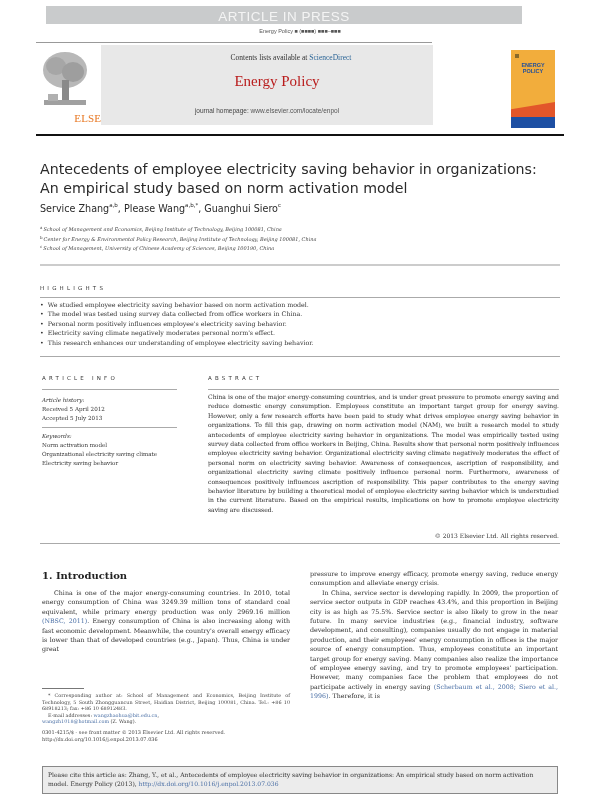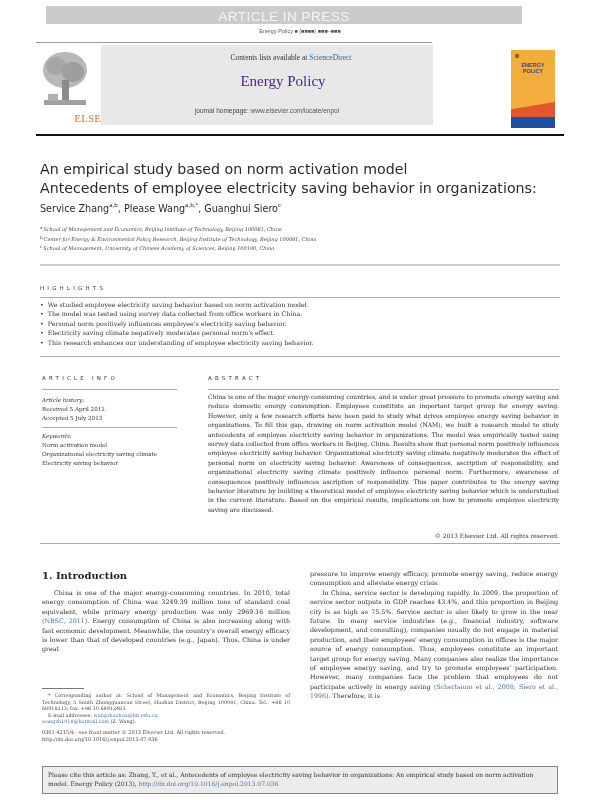--- a/index.html
+++ b/index.html
@@ -12,21 +12,21 @@
   .journal-ref { position: absolute; left: 0; width: 600px; top: 28px; text-align: center; font-family: "Liberation Sans", sans-serif; font-size: 5.5px; color: #555; }
 
   .hdr-rule-top { position: absolute; left: 36px; top: 42px; width: 396px; height: 1px; background: #999; }
   .elsevier-logo { position: absolute; left: 36px; top: 50px; width: 58px; height: 80px; }
   .elsevier-tree { position: absolute; left: 6px; top: 0; width: 46px; height: 60px; }
   .elsevier-text { position: absolute; left: 0; top: 62px; width: 58px; text-align: center; font-family: "Liberation Serif", serif; font-size: 11px; color: #e87722; letter-spacing: 0.2px; margin-left: 36px; }
 
   .hdr-box { position: absolute; left: 101px; top: 45px; width: 332px; height: 80px; background: #e8e8e8; }
   .contents-line { position: absolute; left: 0; width: 100%; top: 8px; text-align: center; font-family: "Liberation Serif", serif; font-size: 7.5px; color: #333; margin-left: 24px; }
   .contents-line .sd { color: #2a6496; }
-  .journal-name { position: absolute; left: 16px; width: 100%; top: 28px; text-align: center; font-family: "Liberation Serif", serif; font-size: 15px; color: #4c1d95; }
+  .journal-name { position: absolute; left: 10px; width: 100%; top: 28px; text-align: center; font-family: "Liberation Serif", serif; font-size: 15px; color: #b91c1c; }
   .homepage-line { position: absolute; left: 0; width: 100%; top: 62px; text-align: center; font-family: "Liberation Sans", sans-serif; font-size: 6.5px; color: #444; }
   .homepage-line .url { color: #555; }
 
   .cover { position: absolute; left: 511px; top: 50px; width: 44px; height: 78px; background: #f2ad3c; overflow: hidden; }
   .cover-title { position: absolute; left: 0; width: 100%; top: 12px; text-align: center; font-family: "Liberation Sans", sans-serif; font-size: 5.5px; font-weight: bold; color: #1e4e9c; line-height: 6px; }
   .cover-red { position: absolute; left: 0; bottom: 10px; width: 44px; height: 16px; background: #e2562a; clip-path: polygon(0 45%, 100% 0, 100% 100%, 0 100%); }
   .cover-blue { position: absolute; left: 0; bottom: 0; width: 44px; height: 11px; background: #1d4fa3; }
   .cover-mark { position: absolute; left: 4px; top: 4px; width: 4px; height: 4px; background: #8a6a2a; }
 
   .hdr-rule-bottom { position: absolute; left: 36px; top: 134px; width: 528px; height: 2px; background: #111; }
@@ -100,22 +100,22 @@
     <div>ENERGY</div>
     <div>POLICY</div>
   </div>
   <div class="cover-red"></div>
   <div class="cover-blue"></div>
 </div>
 
 <div class="hdr-rule-bottom"></div>
 
 <h1 class="title">
+  <div>Antecedents of employee electricity saving behavior in organizations:</div>
   <div>An empirical study based on norm activation model</div>
-  <div>Antecedents of employee electricity saving behavior in organizations:</div>
 </h1>
 
 <div class="authors">
   <span>Service Zhang</span><sup>a,b</sup>,
   <span>Please Wang</span><sup>a,b,*</sup>,
   <span>Guanghui Siero</span><sup>c</sup>
 </div>
 
 <div class="affils">
   <div><sup>a</sup><span>School of Management and Economics, Beijing Institute of Technology, Beijing 100081, China</span></div>

